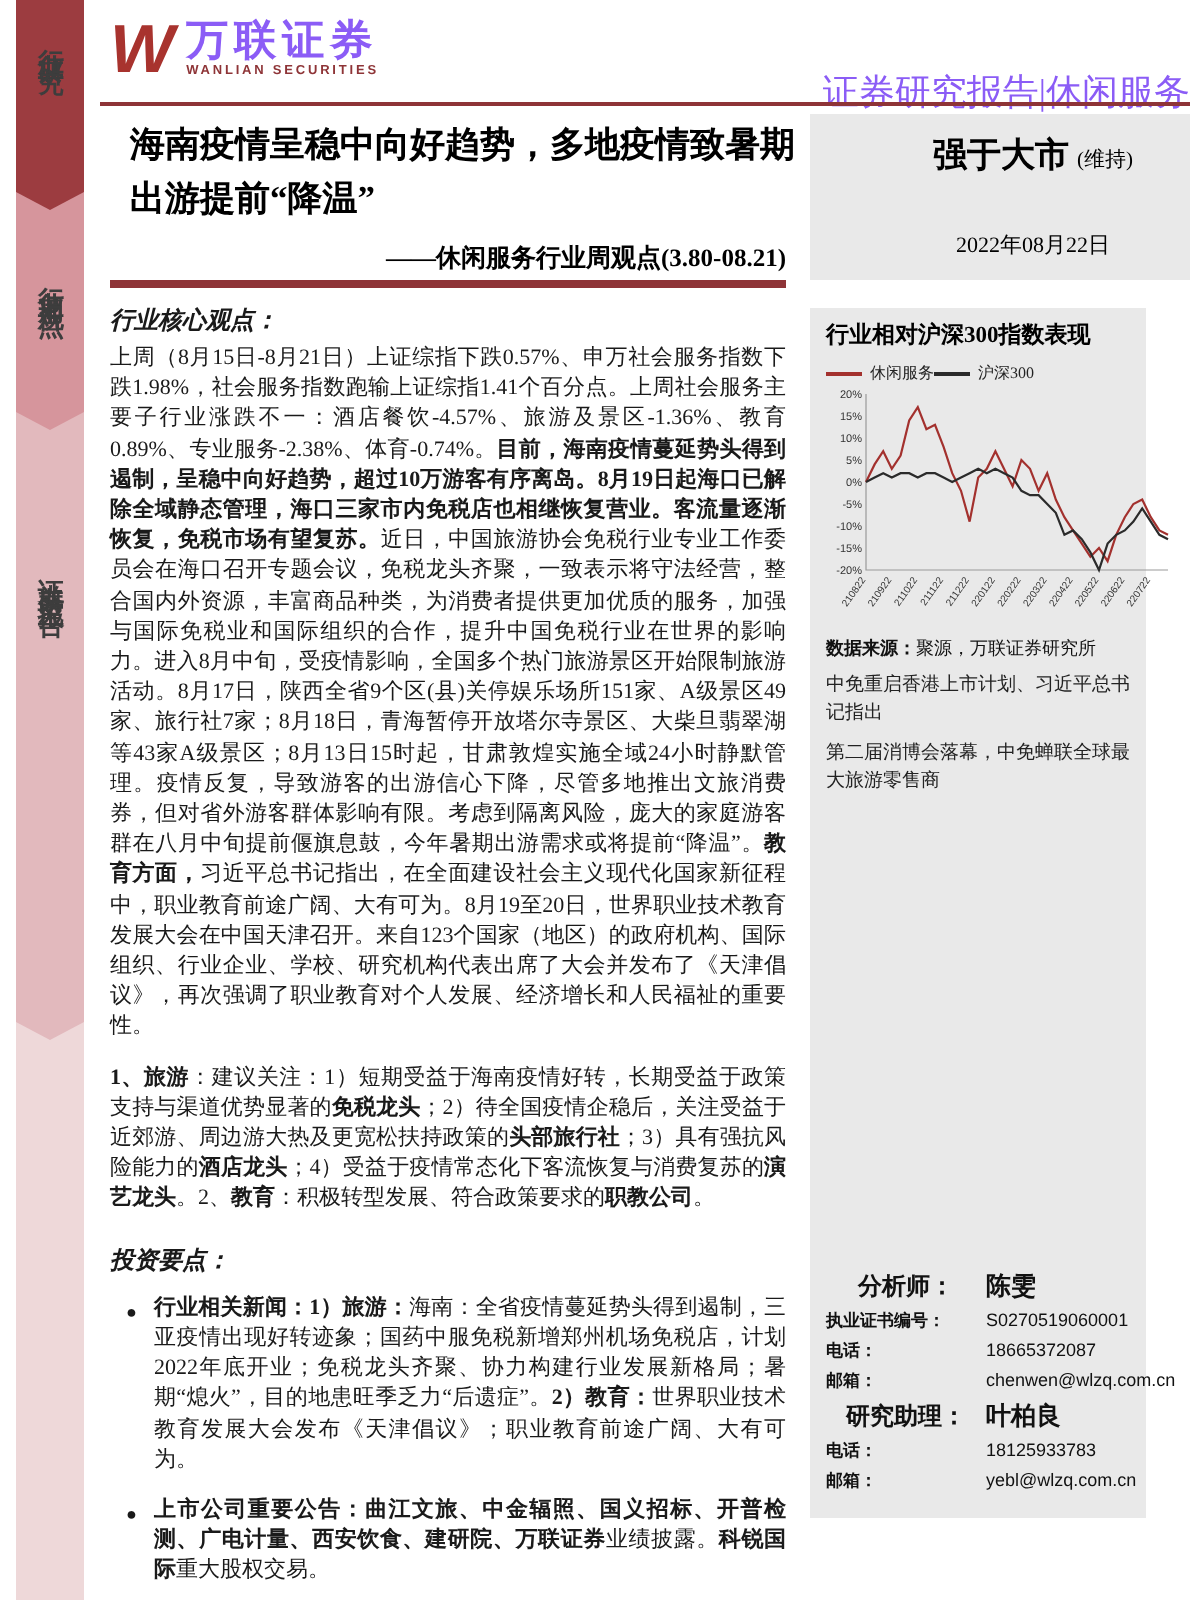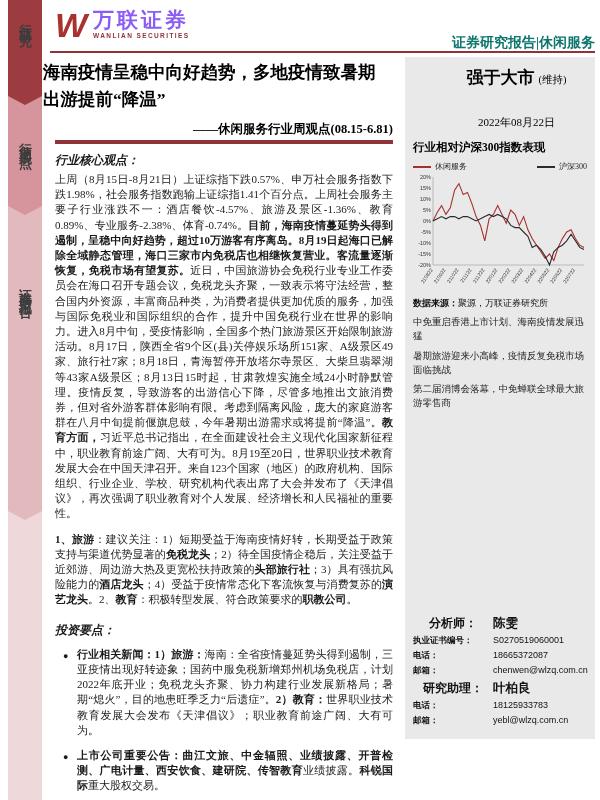--- a/index.html
+++ b/index.html
@@ -20,23 +20,23 @@
           clip-path:polygon(0 0,100% 0,100% calc(100% - 9px),50% 100%,0 calc(100% - 9px)); }
   .seg3 { height:290px; margin-top:-10px; background:#eed8d9; z-index:1; }
 
   
   .logo { position:absolute; left:55px; top:8px; display:flex; align-items:flex-start; }
   .logo-w { font-family:"Liberation Sans",sans-serif; font-style:italic; font-weight:900;
             font-size:34px; line-height:34px; color:#a8332e; margin-right:6px; }
   .logo-cn { font-size:21px; font-weight:800; color:#8b5cf6; letter-spacing:3px; line-height:24px; }
   .logo-en { font-family:"Liberation Sans",sans-serif; font-size:6.5px; font-weight:700;
              color:#8e3437; letter-spacing:1.4px; }
-  .report-tag { position:absolute; right:5px; top:34px; font-weight:700; font-size:14px; color:#0f766e; }
+  .report-tag { position:absolute; right:5px; top:34px; font-weight:400; font-size:18px; color:#8b5cf6; }
   .rule1 { position:absolute; left:50px; top:51px; width:545px; height:2px; background:#8e3437; }
-  .doc-title { position:absolute; left:43px; top:59px; width:336px; font-size:17.5px;
+  .doc-title { position:absolute; left:65px; top:59px; width:336px; font-size:17.5px;
                font-weight:700; line-height:1.55; color:#000; }
   .doc-subtitle { position:absolute; left:55px; top:121px; width:338px; text-align:right;
                   font-weight:700; font-size:12.5px; color:#000; }
   .rule2 { position:absolute; left:55px; top:140px; width:338px; height:4px; background:#8e3437; }
 
   .rating-box { position:absolute; left:405px; top:57px; width:190px; height:83px;
                 background:#e9e9e9; text-align:center;padding-left:33px; }
   .rating-line { margin-top:9px; }
   .rating-main { font-size:17px; font-weight:800; color:#000; }
   .rating-note { font-size:10.5px; color:#000; }
@@ -46,24 +46,24 @@
   .main-col { position:absolute; left:55px; top:150px; width:338px; }
   .block-heading { font-weight:700; font-size:12px; margin:2px 0 3px 0;font-style:italic; }
   .block-heading.spaced { margin-top:14px; margin-bottom:8px; }
   .para { font-size:11px; line-height:15.2px; text-align:justify; margin-bottom:10px; }
   .para .b, .bullet .b { font-weight:700; }
   .bullet { display:flex; font-size:11px; line-height:15.2px; margin-bottom:10px; }
   .bullet .marker { width:14px; flex:0 0 14px; margin-left:8px; font-size:9px; padding-top:2px; }
   .bullet .runs { flex:1; text-align:justify; }
 
   
-  .aside { position:absolute; left:405px; top:134px; width:190px; height:605px;
+  .aside { position:absolute; left:405px; top:154px; width:168px; height:605px;
            background:#e9e9e9; padding:6px 8px 12px 8px; display:flex; flex-direction:column; }
   .chart-title { font-size:11.5px; font-weight:700; color:#000; margin-bottom:4px; }
-  .legend { display:flex; justify-content:space-between; gap:12px; align-items:center; margin:2px 0 1px 0; }
+  .legend { display:flex; justify-content:flex-start; align-items:center; margin:2px 0 1px 0; }
   .legend-item { display:flex; align-items:center; gap:4px; }
   .legend-swatch { width:18px; height:2px; display:inline-block; }
   .legend-label { font-size:8px; color:#222; }
   .chart-wrap { width:174px; }
   .source-line { font-size:9px; margin-top:2px; color:#111; }
   .source-line .lbl { font-weight:700; }
   .related-title { font-size:13px; font-weight:800; margin-top:10px; color:#000; }
   .related-item { font-size:9.5px; line-height:1.5; margin-top:5px; color:#222; }
   .contacts { margin-top:auto; }
   .contact-row { display:flex; margin-top:3px; align-items:baseline; }
@@ -94,21 +94,21 @@
     <span class="logo-w">W</span>
     <span>
       <div class="logo-cn">万联证券</div>
       <div class="logo-en">WANLIAN SECURITIES</div>
     </span>
   </div>
   <div class="report-tag">证券研究报告|休闲服务</div>
   <div class="rule1"></div>
 
   <div class="doc-title">海南疫情呈稳中向好趋势，多地疫情致暑期出游提前“降温”</div>
-  <div class="doc-subtitle">——休闲服务行业周观点(08.15-6.81)</div>
+  <div class="doc-subtitle">——休闲服务行业周观点(3.80-08.21)</div>
   <div class="rule2"></div>
 
   <div class="rating-box">
     <div class="rating-line">
       <span class="rating-main">强于大市</span>
       <span class="rating-note">(维持)</span>
     </div>
     <div class="report-date">2022年08月22日</div>
   </div>
 
@@ -116,21 +116,21 @@
       <div class="block-heading">行业核心观点：</div>
       <div class="para"><span>上周（8月15日-8月21日）上证综指下跌0.57%、申万社会服务指数下跌1.98%，社会服务指数跑输上证综指1.41个百分点。上周社会服务主要子行业涨跌不一：酒店餐饮-4.57%、旅游及景区-1.36%、教育0.89%、专业服务-2.38%、体育-0.74%。</span><span class="b">目前，海南疫情蔓延势头得到遏制，呈稳中向好趋势，超过10万游客有序离岛。8月19日起海口已解除全域静态管理，海口三家市内免税店也相继恢复营业。客流量逐渐恢复，免税市场有望复苏。</span><span>近日，中国旅游协会免税行业专业工作委员会在海口召开专题会议，免税龙头齐聚，一致表示将守法经营，整合国内外资源，丰富商品种类，为消费者提供更加优质的服务，加强与国际免税业和国际组织的合作，提升中国免税行业在世界的影响力。进入8月中旬，受疫情影响，全国多个热门旅游景区开始限制旅游活动。8月17日，陕西全省9个区(县)关停娱乐场所151家、A级景区49家、旅行社7家；8月18日，青海暂停开放塔尔寺景区、大柴旦翡翠湖等43家A级景区；8月13日15时起，甘肃敦煌实施全域24小时静默管理。疫情反复，导致游客的出游信心下降，尽管多地推出文旅消费券，但对省外游客群体影响有限。考虑到隔离风险，庞大的家庭游客群在八月中旬提前偃旗息鼓，今年暑期出游需求或将提前“降温”。</span><span class="b">教育方面，</span><span>习近平总书记指出，在全面建设社会主义现代化国家新征程中，职业教育前途广阔、大有可为。8月19至20日，世界职业技术教育发展大会在中国天津召开。来自123个国家（地区）的政府机构、国际组织、行业企业、学校、研究机构代表出席了大会并发布了《天津倡议》，再次强调了职业教育对个人发展、经济增长和人民福祉的重要性。</span></div>
       <div class="para"><span class="b">1、旅游</span><span>：建议关注：1）短期受益于海南疫情好转，长期受益于政策支持与渠道优势显著的</span><span class="b">免税龙头</span><span>；2）待全国疫情企稳后，关注受益于近郊游、周边游大热及更宽松扶持政策的</span><span class="b">头部旅行社</span><span>；3）具有强抗风险能力的</span><span class="b">酒店龙头</span><span>；4）受益于疫情常态化下客流恢复与消费复苏的</span><span class="b">演艺龙头</span><span>。2、</span><span class="b">教育</span><span>：积极转型发展、符合政策要求的</span><span class="b">职教公司</span><span>。</span></div>
       <div class="block-heading spaced">投资要点：</div>
       <div class="bullet">
         <span class="marker">●</span>
         <span class="runs"><span class="b">行业相关新闻：1）旅游：</span><span>海南：全省疫情蔓延势头得到遏制，三亚疫情出现好转迹象；国药中服免税新增郑州机场免税店，计划2022年底开业；免税龙头齐聚、协力构建行业发展新格局；暑期“熄火”，目的地患旺季乏力“后遗症”。</span><span class="b">2）教育：</span><span>世界职业技术教育发展大会发布《天津倡议》；职业教育前途广阔、大有可为。</span></span>
       </div>
       <div class="bullet">
         <span class="marker">●</span>
-        <span class="runs"><span class="b">上市公司重要公告：曲江文旅、中金辐照、业绩披露、开普检测、广电计量、西安饮食、建研院、传智教育</span><span>业绩披露。</span><span class="b">科锐国际</span><span>重大股权交易。</span></span>
+        <span class="runs"><span class="b">上市公司重要公告：曲江文旅、中金辐照、国义招标、开普检测、广电计量、西安饮食、建研院、万联证券</span><span>业绩披露。</span><span class="b">科锐国际</span><span>重大股权交易。</span></span>
       </div>
     </div>
 
   <div class="aside">
     <div class="chart-title">行业相对沪深300指数表现</div>
     <div class="legend">
         <span class="legend-item">
           <span class="legend-swatch" style="background: rgb(163, 49, 46);"></span>
           <span class="legend-label">休闲服务</span>
         </span>
@@ -162,22 +162,21 @@
           <text x="136.4857142857143" y="97" text-anchor="end" font-size="5" fill="#333" font-family="Liberation Sans, sans-serif" transform="rotate(-55 136.4857142857143 97)">220522</text>
           <text x="149.42857142857142" y="97" text-anchor="end" font-size="5" fill="#333" font-family="Liberation Sans, sans-serif" transform="rotate(-55 149.42857142857142 97)">220622</text>
           <text x="162.37142857142857" y="97" text-anchor="end" font-size="5" fill="#333" font-family="Liberation Sans, sans-serif" transform="rotate(-55 162.37142857142857 97)">220722</text>
           <polyline points="20.0,48.0 24.3,39.2 28.6,32.6 32.9,41.4 37.3,34.8 41.6,17.2 45.9,10.6 50.2,21.6 54.5,19.4 58.8,30.4 63.1,43.6 67.5,52.4 71.8,67.8 76.1,45.8 80.4,41.4 84.7,32.6 89.0,41.4 93.3,50.2 97.7,37.0 102.0,41.4 106.3,52.4 110.6,43.6 114.9,56.8 119.2,65.6 123.5,72.2 127.9,78.8 132.2,85.4 136.5,81.0 140.8,87.6 145.1,74.4 149.4,65.6 153.7,59.0 158.1,56.8 162.4,65.6 166.7,72.2 171.0,74.4" fill="none" stroke="#a3312e" stroke-width="1.1"></polyline>
           <polyline points="20.0,48.0 24.3,45.8 28.6,43.6 32.9,45.8 37.3,43.6 41.6,43.6 45.9,45.8 50.2,43.6 54.5,43.6 58.8,45.8 63.1,48.0 67.5,45.8 71.8,43.6 76.1,41.4 80.4,43.6 84.7,41.4 89.0,43.6 93.3,45.8 97.7,52.4 102.0,54.6 106.3,54.6 110.6,59.0 114.9,63.4 119.2,74.4 123.5,72.2 127.9,76.6 132.2,83.2 136.5,92.0 140.8,78.8 145.1,74.4 149.4,72.2 153.7,67.8 158.1,61.2 162.4,67.8 166.7,74.4 171.0,76.6" fill="none" stroke="#2b2b2b" stroke-width="1.1"></polyline>
         </svg></div>
     <div class="source-line">
       <span class="lbl">数据来源：</span><span>聚源，万联证券研究所</span>
     </div>
     <div id="related-list">
-        <div class="related-item">中免重启香港上市计划、海南疫情发展迅猛</div>
-        <div class="related-item">暑期旅游迎来小高峰，疫情反复免税市场面临挑战</div>
+        <div class="related-item">中免重启香港上市计划、习近平总书记指出</div>
         <div class="related-item">第二届消博会落幕，中免蝉联全球最大旅游零售商</div>
       </div>
     <div class="contacts">
         <div class="contact-row em">
           <span class="clabel">分析师：</span>
           <span class="cvalue">陈雯</span>
         </div>
         <div class="contact-row">
           <span class="clabel">执业证书编号：</span>
           <span class="cvalue">S0270519060001</span>

